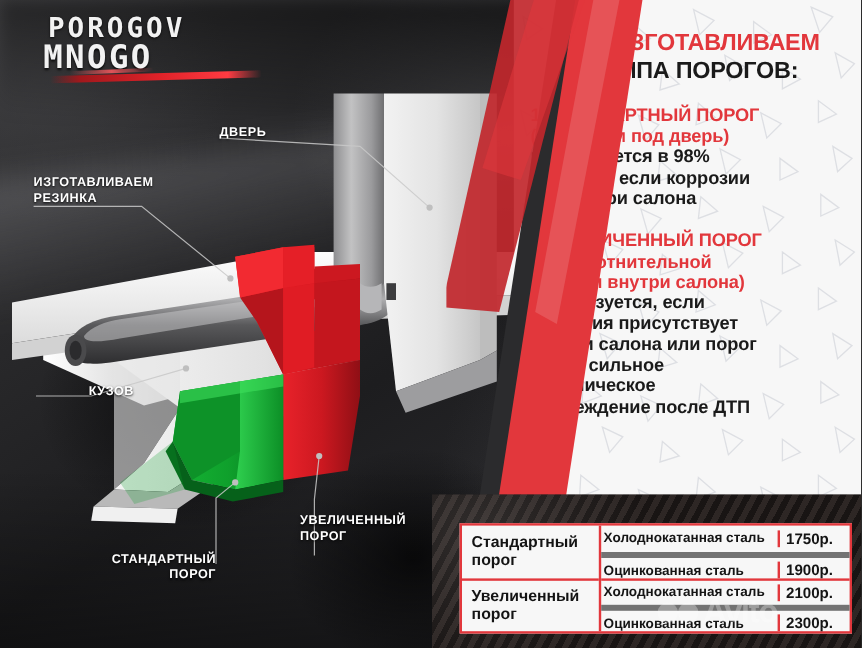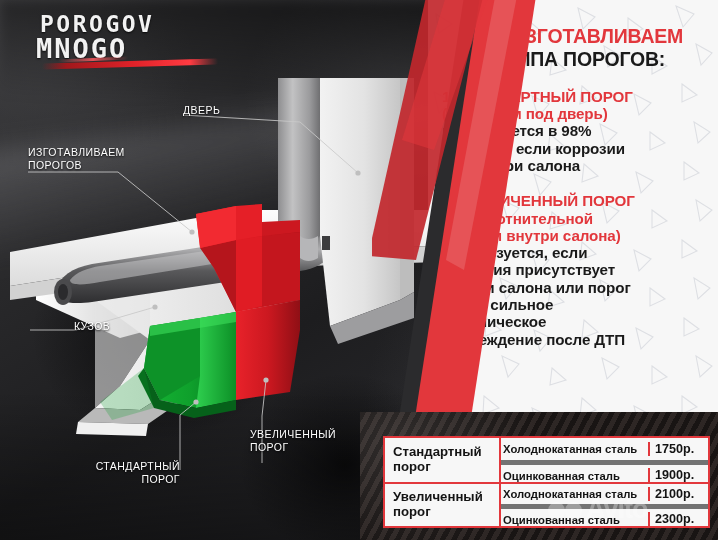--- a/index.html
+++ b/index.html
@@ -39,21 +39,21 @@
     transform:skewY(-1.6deg);border-radius:2px;}
   .logo-bar2{position:absolute;left:22px;top:44px;width:70px;height:3px;
     background:linear-gradient(90deg,rgba(255,70,76,0),#ff5a60,rgba(255,70,76,0));
     transform:skewY(-2.4deg);opacity:.85;}
 
   
   .illus{position:absolute;left:0;top:0;width:470px;height:540px;}
   .illus svg{display:block;}
 
   
-  .callout{position:absolute;color:#fff;font-weight:400;font-size:10.5px;
+  .callout{position:absolute;color:#fff;font-weight:700;font-size:10.5px;
     letter-spacing:.45px;line-height:1.28;text-shadow:0 1px 2px rgba(0,0,0,.85);}
   .callout.r{text-align:right;}
 
   
   .divider{position:absolute;top:-30px;left:372px;width:260px;height:610px;pointer-events:none;}
 
   
   .rpanel{position:absolute;top:0;right:0;width:290px;height:540px;overflow:hidden;}
   .rpanel-bg{position:absolute;inset:0;background:#f7f7f7;}
   .rpattern{position:absolute;inset:0;opacity:.55;}
@@ -238,21 +238,21 @@
       </g>
     </svg>
   </div>
 
   <div class="callout" style="left:183px;top:104px;">
     <div>ДВЕРЬ</div>
   </div>
 
   <div class="callout" style="left:28px;top:146px;">
     <div>ИЗГОТАВЛИВАЕМ</div>
-    <div>ПОРОГОВ</div>
+    <div>РЕЗИНКА</div>
   </div>
 
   <div class="callout" style="left:30px;top:320px;padding-left:44px;">
     <div>КУЗОВ</div>
   </div>
 
   <div class="callout r" style="left:80px;top:460px;width:100px;">
     <div>СТАНДАРТНЫЙ</div>
     <div>ПОРОГ</div>
   </div>

